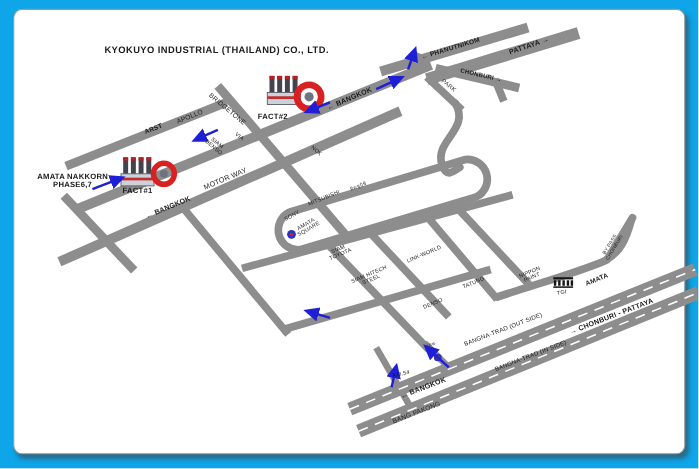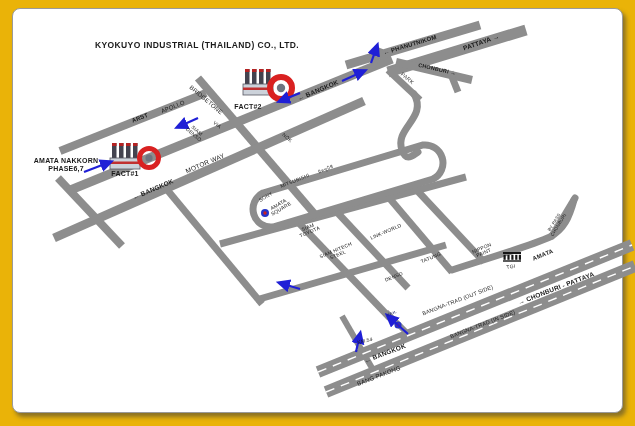--- a/index.html
+++ b/index.html
@@ -1,16 +1,16 @@
 <!DOCTYPE html>
 <html><head>
 <meta charset="utf-8">
 <style>
   html,body{margin:0;padding:0;background:#fff;}
-  .stage{position:relative;width:635px;height:426px;background:#eab308;overflow:hidden;
+  .stage{position:relative;width:635px;height:426px;background:#0ea5e9;overflow:hidden;
          font-family:"Liberation Sans",sans-serif;}
   .frame{position:absolute;left:12px;top:8px;width:609px;height:403px;border:1.5px solid #9a9a9a;
          border-radius:8px;background:#fff;box-shadow:3px 4px 4px rgba(60,60,60,.55);}
   svg.map{position:absolute;left:0;top:0;}
   .lbl{position:absolute;color:#1b1b1b;white-space:pre;text-align:center;line-height:1.08;
        letter-spacing:.2px;transform-origin:center;}
   .b{font-weight:bold;}
   .f45{font-size:4.5px;} .f5{font-size:5px;} .f55{font-size:5.5px;}
   .f6{font-size:6px;} .f65{font-size:6.5px;} .f7{font-size:7px;} .t{font-size:8.5px;letter-spacing:.4px;}
   .gray{color:#3d3d3d;}

